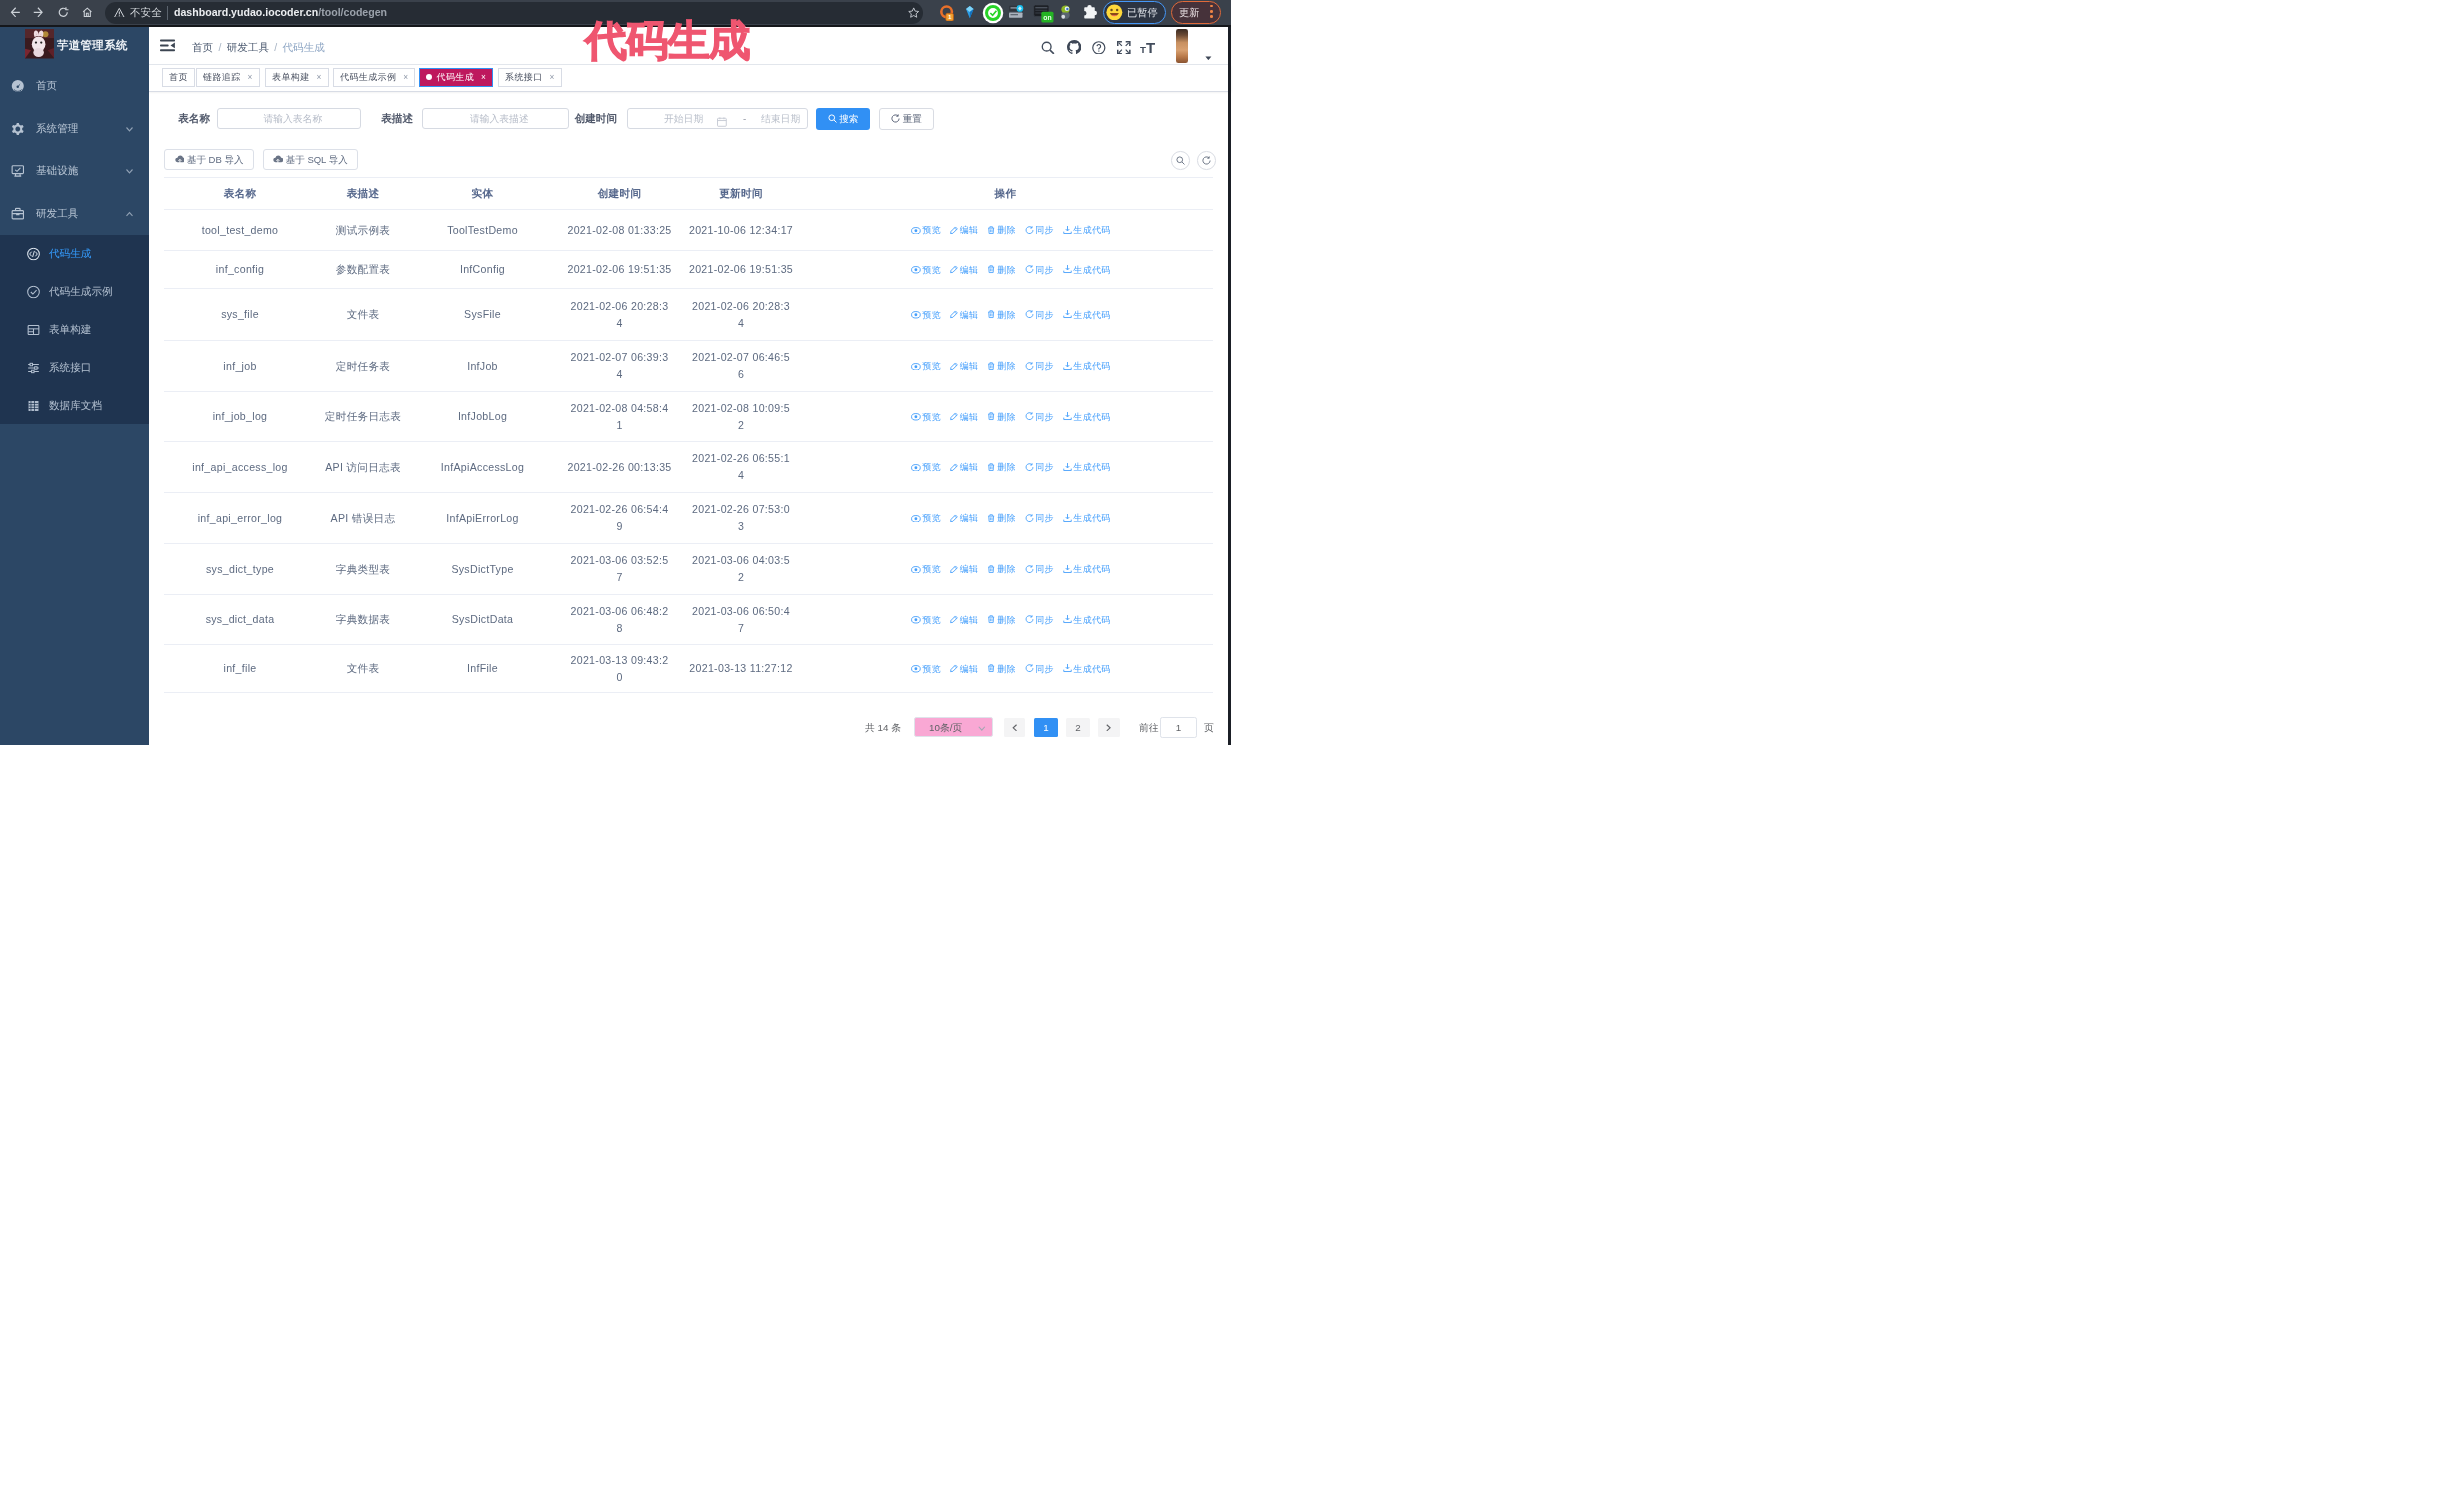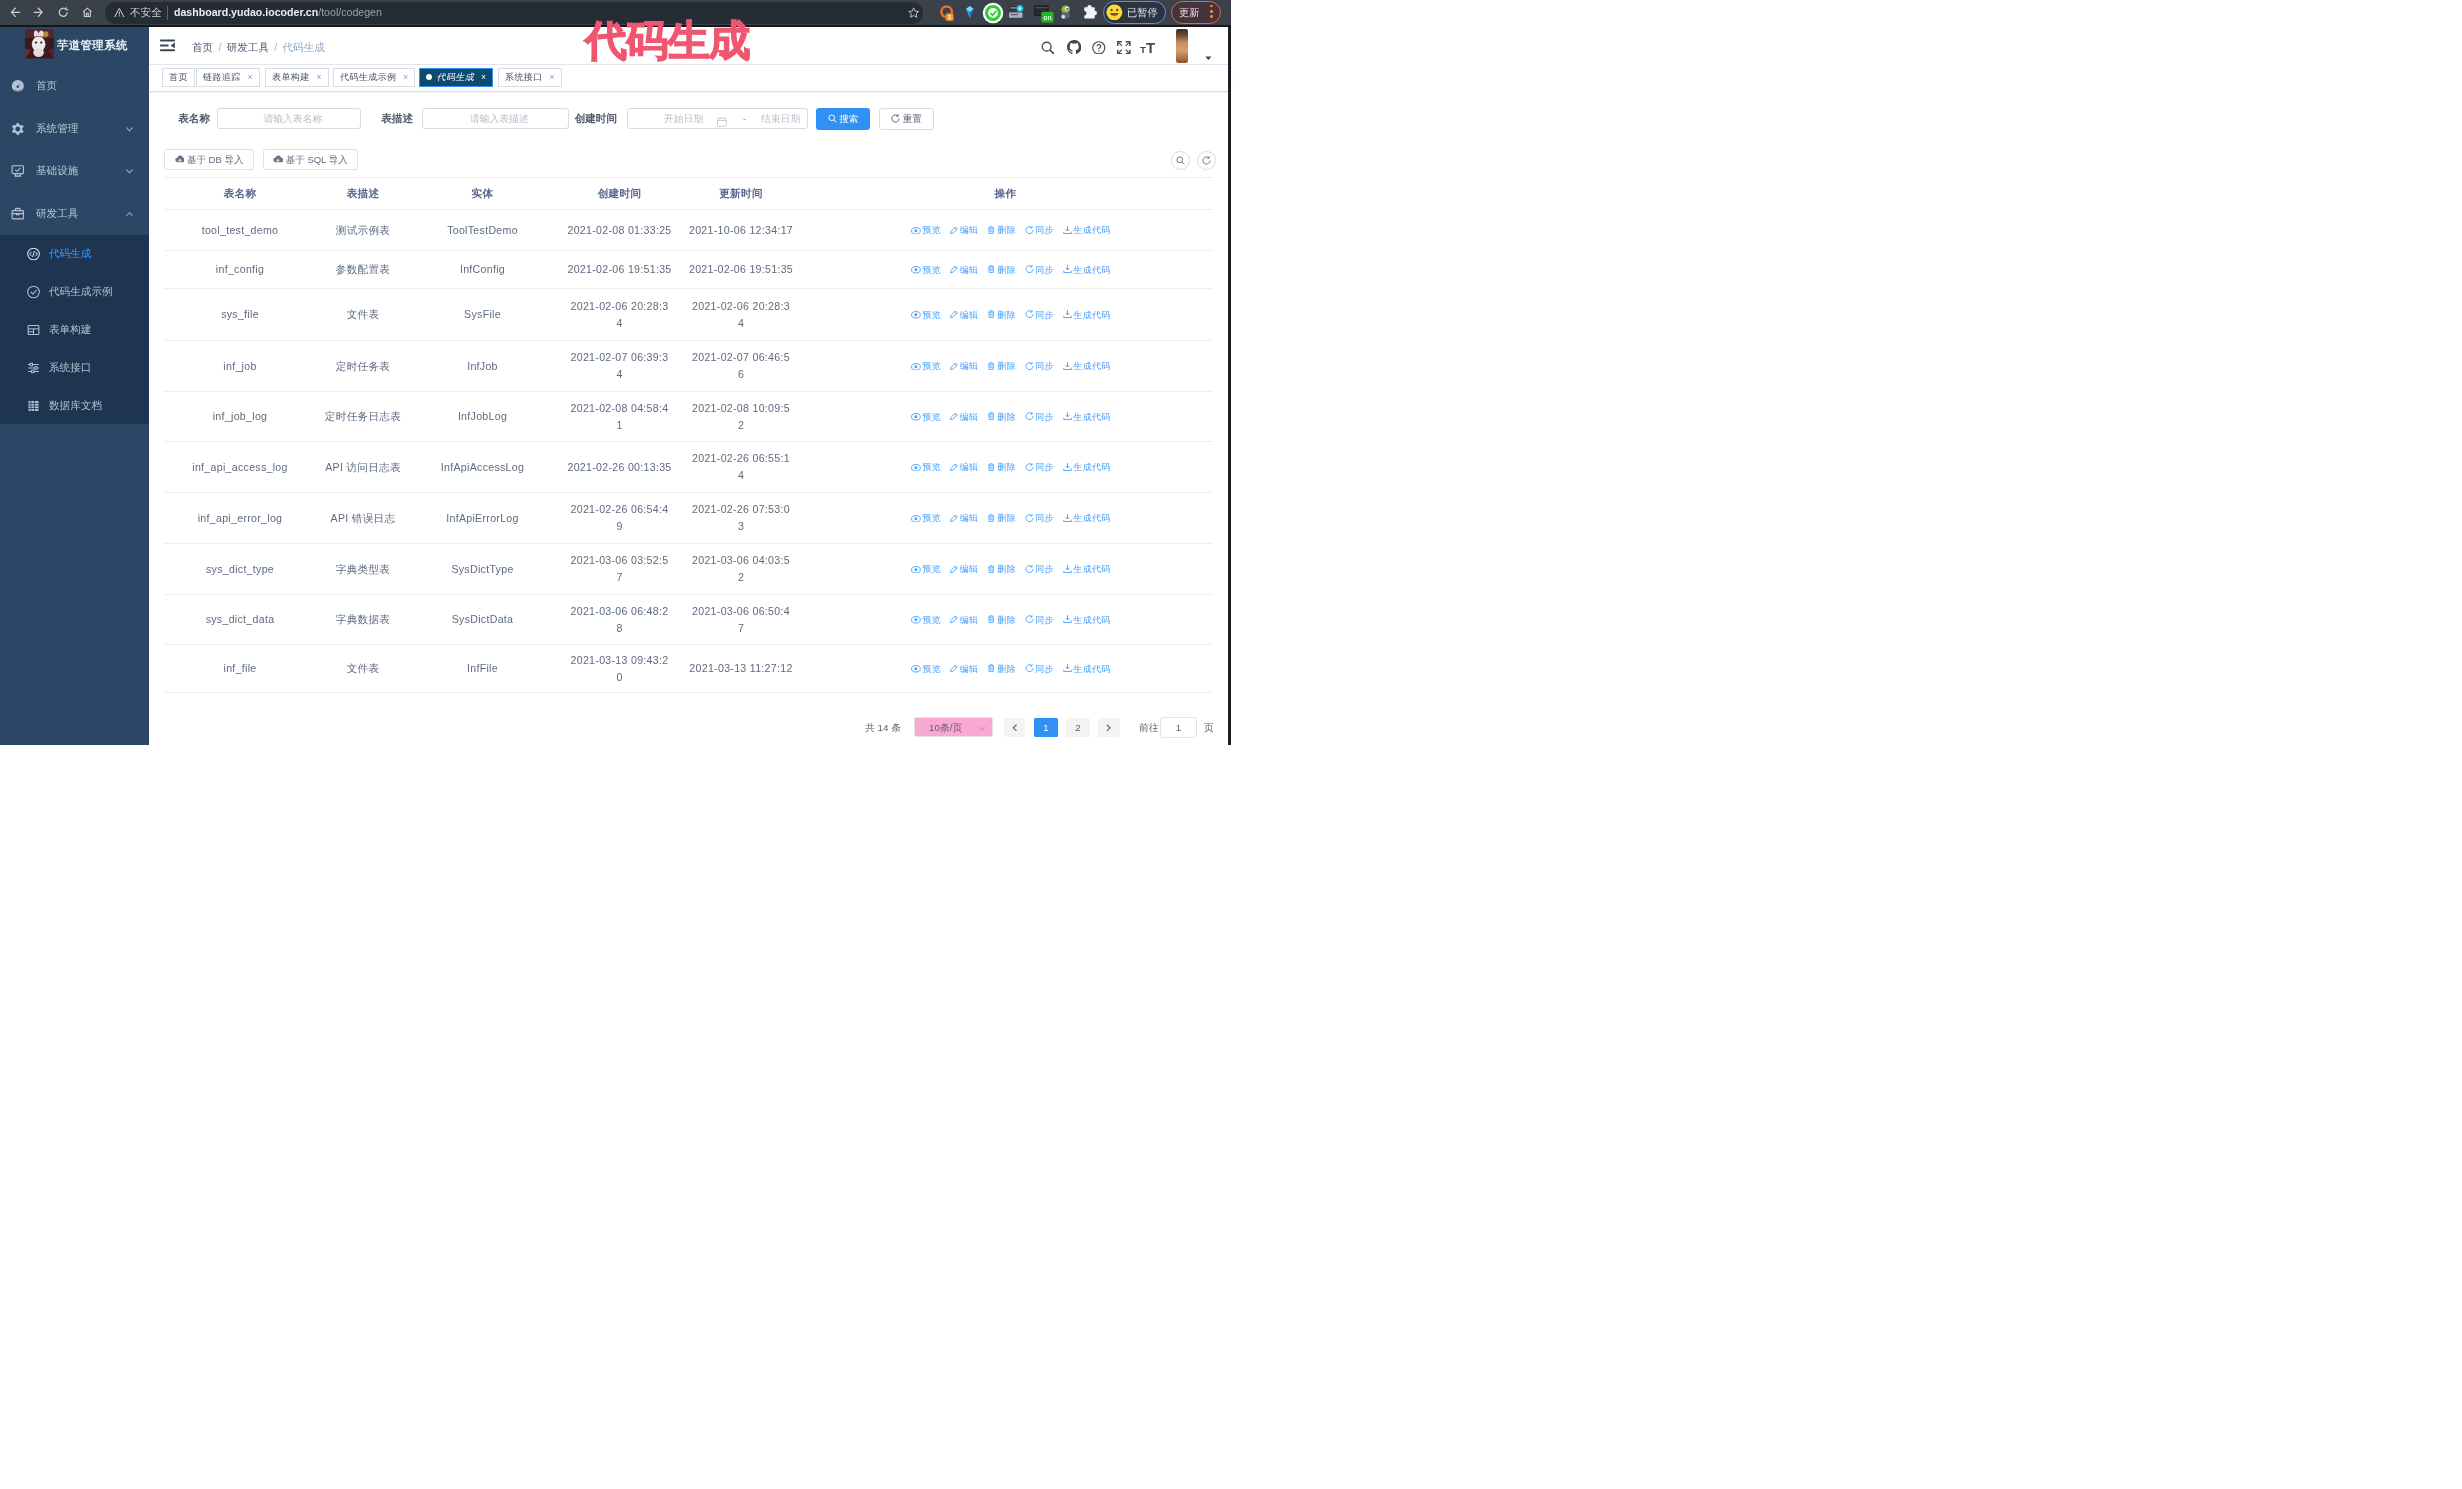--- a/index.html
+++ b/index.html
@@ -21,21 +21,21 @@
 .mitem .chev { position:absolute; right:15px; top:50%; transform:translateY(-50%); width:9px; height:9px; }
 .sitem { position:absolute; left:0; width:149px; height:38px; color:#b3c0d0; font-size:10.6px; }
 .sitem .mtxt { position:absolute; left:49px; top:50%; transform:translateY(-50%); white-space:nowrap; }
 .sitem .micon { position:absolute; left:27px; top:50%; transform:translateY(-50%); width:13px; height:13px; }
 
 #navbar { position:absolute; left:149px; top:26.5px; width:1082px; height:38px; background:#fff; border-bottom:0.8px solid #e2e6ec; }
 
 #tagsbar { position:absolute; left:149px; top:65px; width:1082px; height:26.5px; background:#fff; border-bottom:0.8px solid #d8dce5; box-shadow:0 0.8px 2.3px rgba(0,0,0,.08); }
 .tag { position:absolute; top:3px; height:19px; line-height:17.4px; font-size:9px; color:#495060; background:#fff; border:0.8px solid #d8dce5; padding:0 6px; white-space:nowrap; letter-spacing:0.4px; }
 .tag .x { display:inline-block; margin-left:6.8px; color:#8f98a8; font-size:8.3px; }
-.tag.active { background:#0c4a6e; color:#fff; border-color:#3190f4;font-style:italic; }
+.tag.active { background:#be185d; color:#fff; border-color:#3190f4; }
 .tag.active .x { color:#fff; }
 .tag .dot { display:inline-block; width:6px; height:6px; background:#fff; border-radius:50%; margin-right:4.5px; position:relative; top:0px; }
 
 .flabel { position:absolute; top:108px; height:21px; line-height:21px; font-size:10.6px; font-weight:bold; color:#51596b; text-align:right; }
 .finput { position:absolute; top:108px; height:21px; border:0.8px solid #d6dae2; border-radius:3px; background:#fff; font-size:9.8px; color:#b6bcc8; line-height:19.7px; padding-left:7.6px;text-align:center; }
 .btn { position:absolute; border-radius:3px; font-size:9.5px; text-align:center; }
 
 #tbl { position:absolute; left:164px; top:177px; width:1049px; border-collapse:collapse; table-layout:fixed; }
 #tbl td, #tbl th { border-bottom:0.8px solid #ebeef5; text-align:center; vertical-align:middle; overflow:hidden; }
 #tbl th { font-size:10.6px; font-weight:bold; color:#55678c; border-top:0.8px solid #ebeef5; letter-spacing:0.3px; }
@@ -72,21 +72,21 @@
     </svg>
 
   <div id="omnibox"></div>
   <svg class="cicon" style="left:114px;top:7.6px" width="10.6" height="9.8" viewBox="0 0 14 13">
       <path d="M7 0.5 L13.5 12.5 H0.5 Z" fill="none" stroke="#d4d8dd" stroke-width="1.3"></path>
       <rect x="6.4" y="4.6" width="1.3" height="4" fill="#d4d8dd"></rect>
       <rect x="6.4" y="9.6" width="1.3" height="1.4" fill="#d4d8dd"></rect>
     </svg>
   <div class="cicon" style="left:130px;top:6.4px;font-size:10.6px;color:#d3d7dc;">不安全</div>
   <div class="cicon" style="left:167px;top:6px;width:0.8px;height:13.6px;background:#5b636d"></div>
-  <div class="cicon" style="left:174px;top:6.4px;font-size:10.6px;color:#eceef1;font-weight:bold;">dashboard.yudao.iocoder.cn<span style="color:#9ba2ab;font-weight:normal">/tool/codegen</span></div>
+  <div class="cicon" style="left:174px;top:6.4px;font-size:10.6px;color:#eceef1;font-weight:bold;">dashboard.yudao.iocoder.cn<span style="color:#9ba2ab;font-weight:bold">/tool/codegen</span></div>
   <svg class="cicon" style="left:908px;top:6.8px" width="11.4" height="11.4" viewBox="0 0 15 15">
       <path d="M7.5 1.2 L9.4 5.4 L14 5.9 L10.6 9 L11.5 13.5 L7.5 11.2 L3.5 13.5 L4.4 9 L1 5.9 L5.6 5.4 Z" fill="none" stroke="#c9ced4" stroke-width="1.2"></path>
     </svg>
 
   <svg class="cicon" style="left:939px;top:4.5px" width="16" height="16.7" viewBox="0 0 21 22">
       <circle cx="10" cy="9" r="7" fill="none" stroke="#e8702a" stroke-width="3.4"></circle>
       <rect x="9" y="11" width="10" height="10" rx="2" fill="#f0a030" stroke="#c05a10" stroke-width="1"></rect>
       <text x="14" y="19" font-size="8" fill="#fff" text-anchor="middle" font-weight="bold">1</text>
     </svg>
   <svg class="cicon" style="left:963px;top:6px" width="13.6" height="13" viewBox="0 0 18 17">

